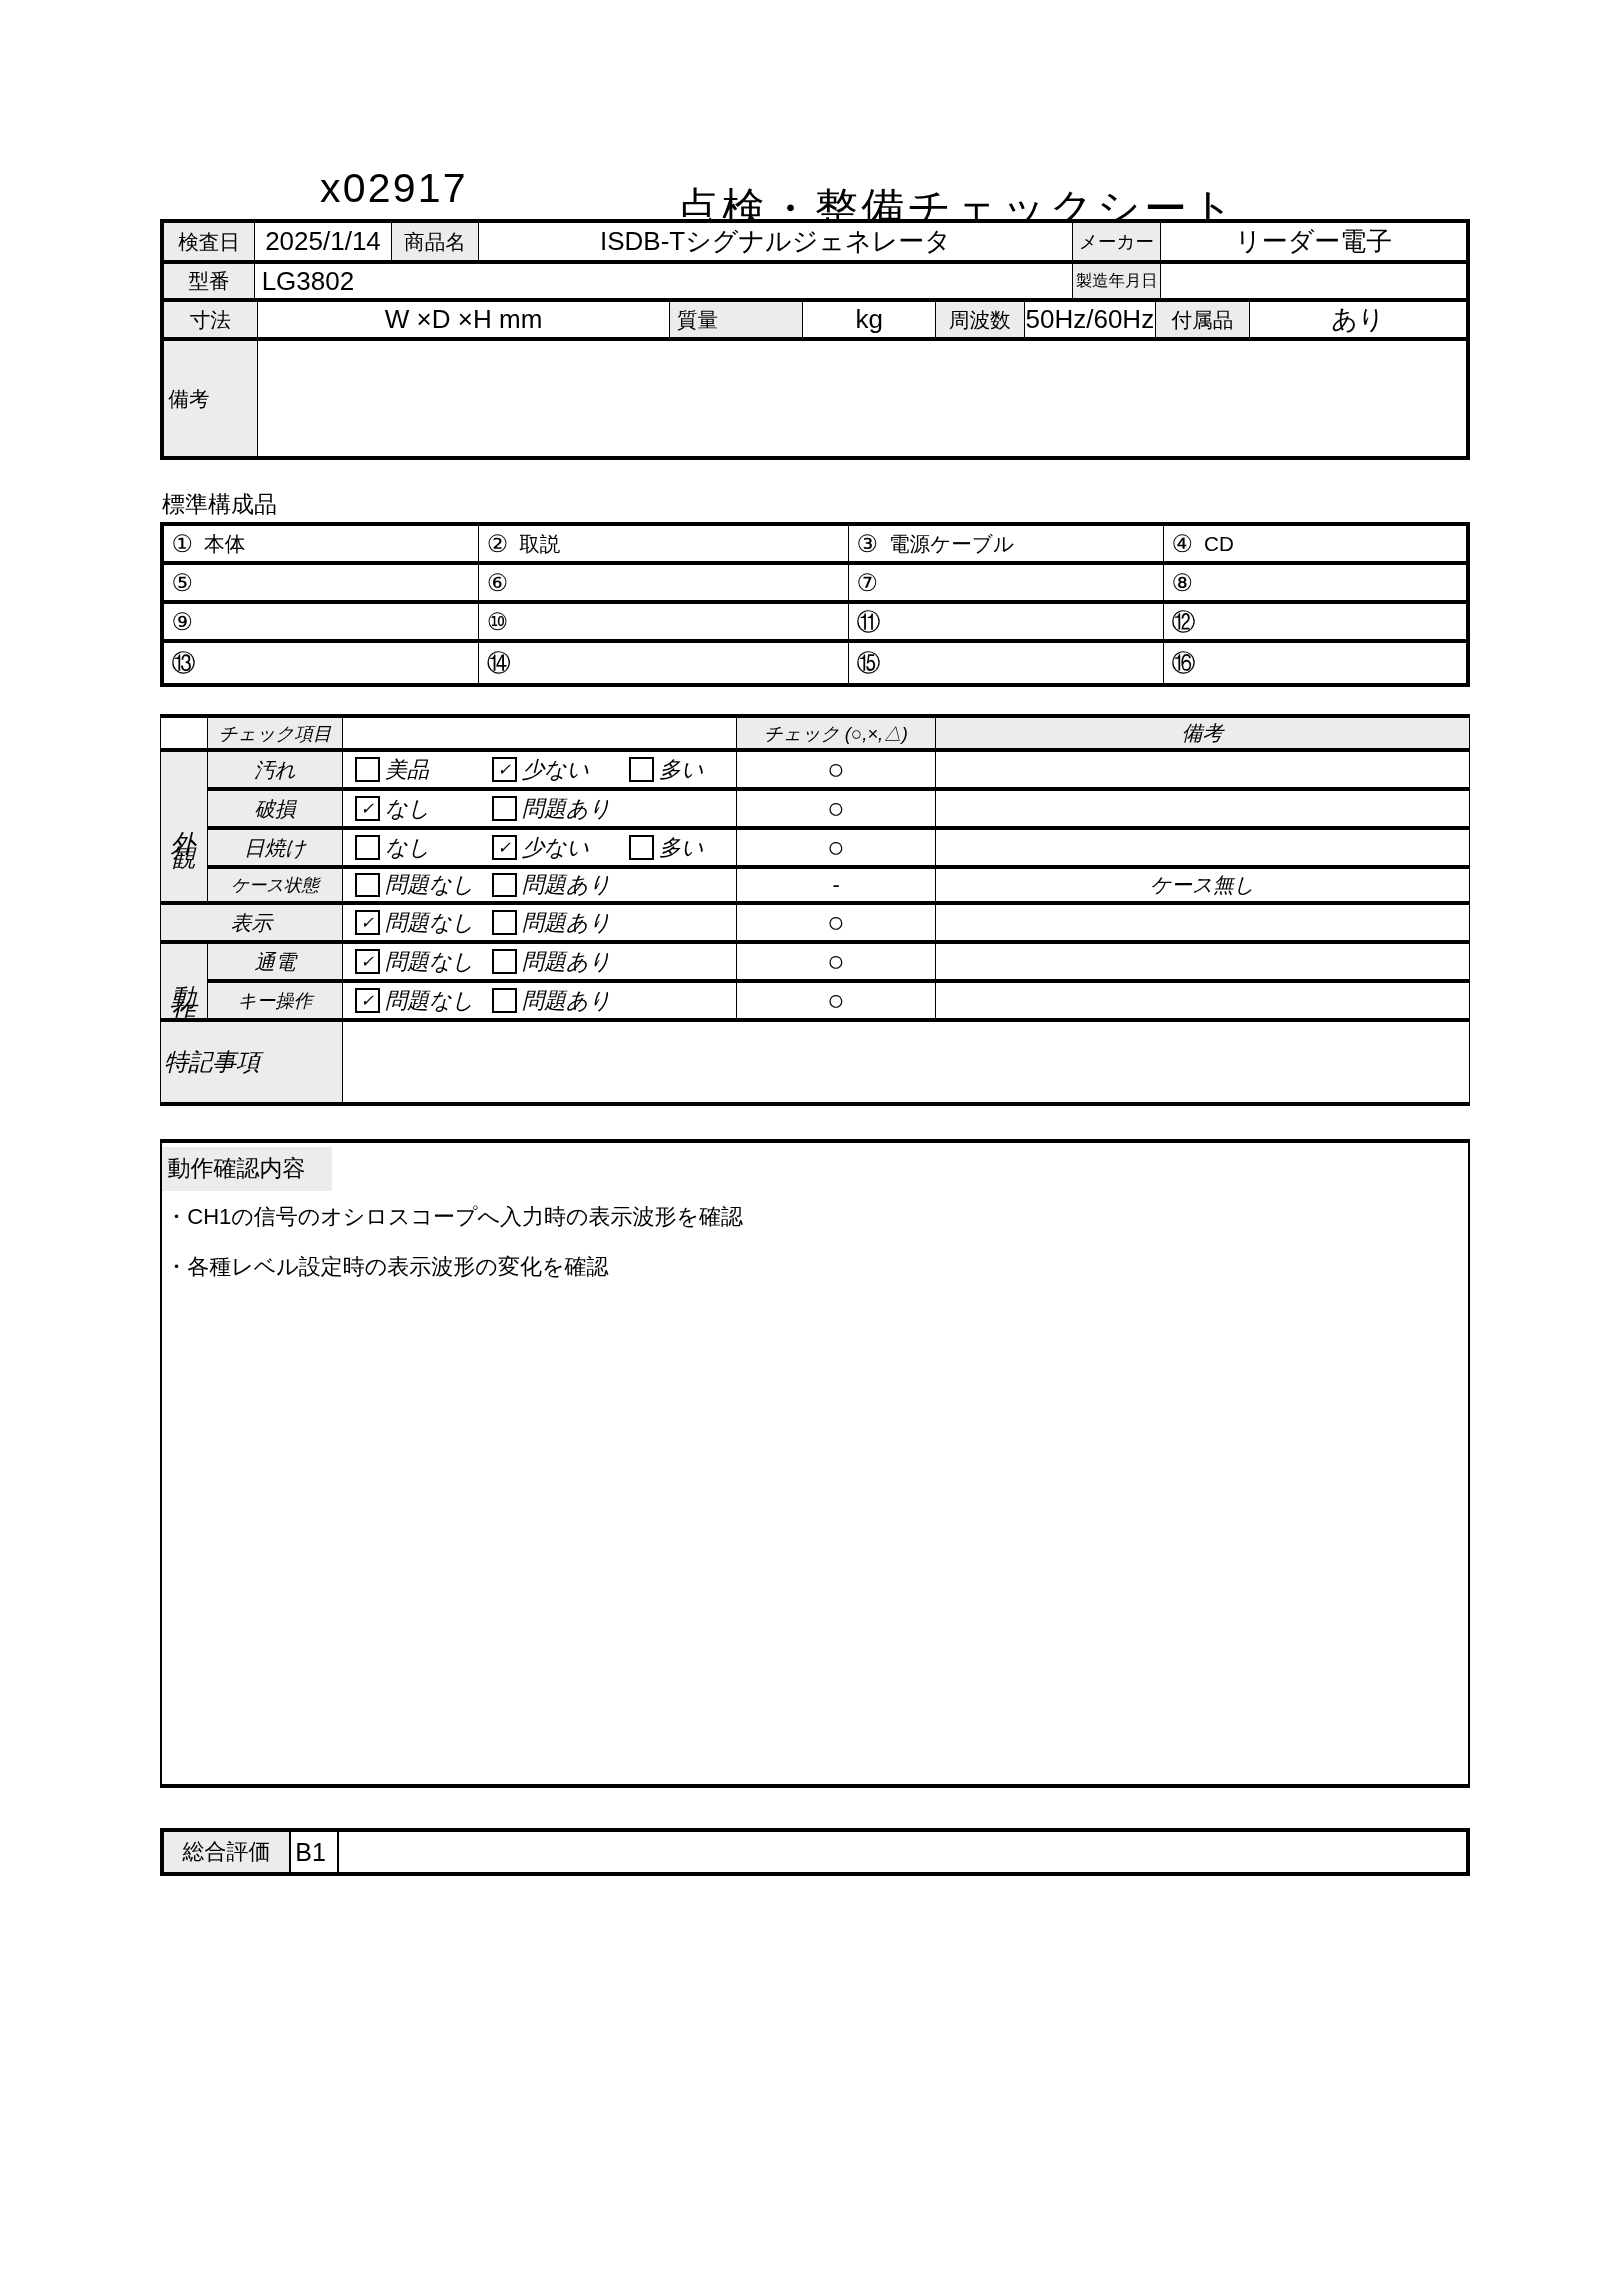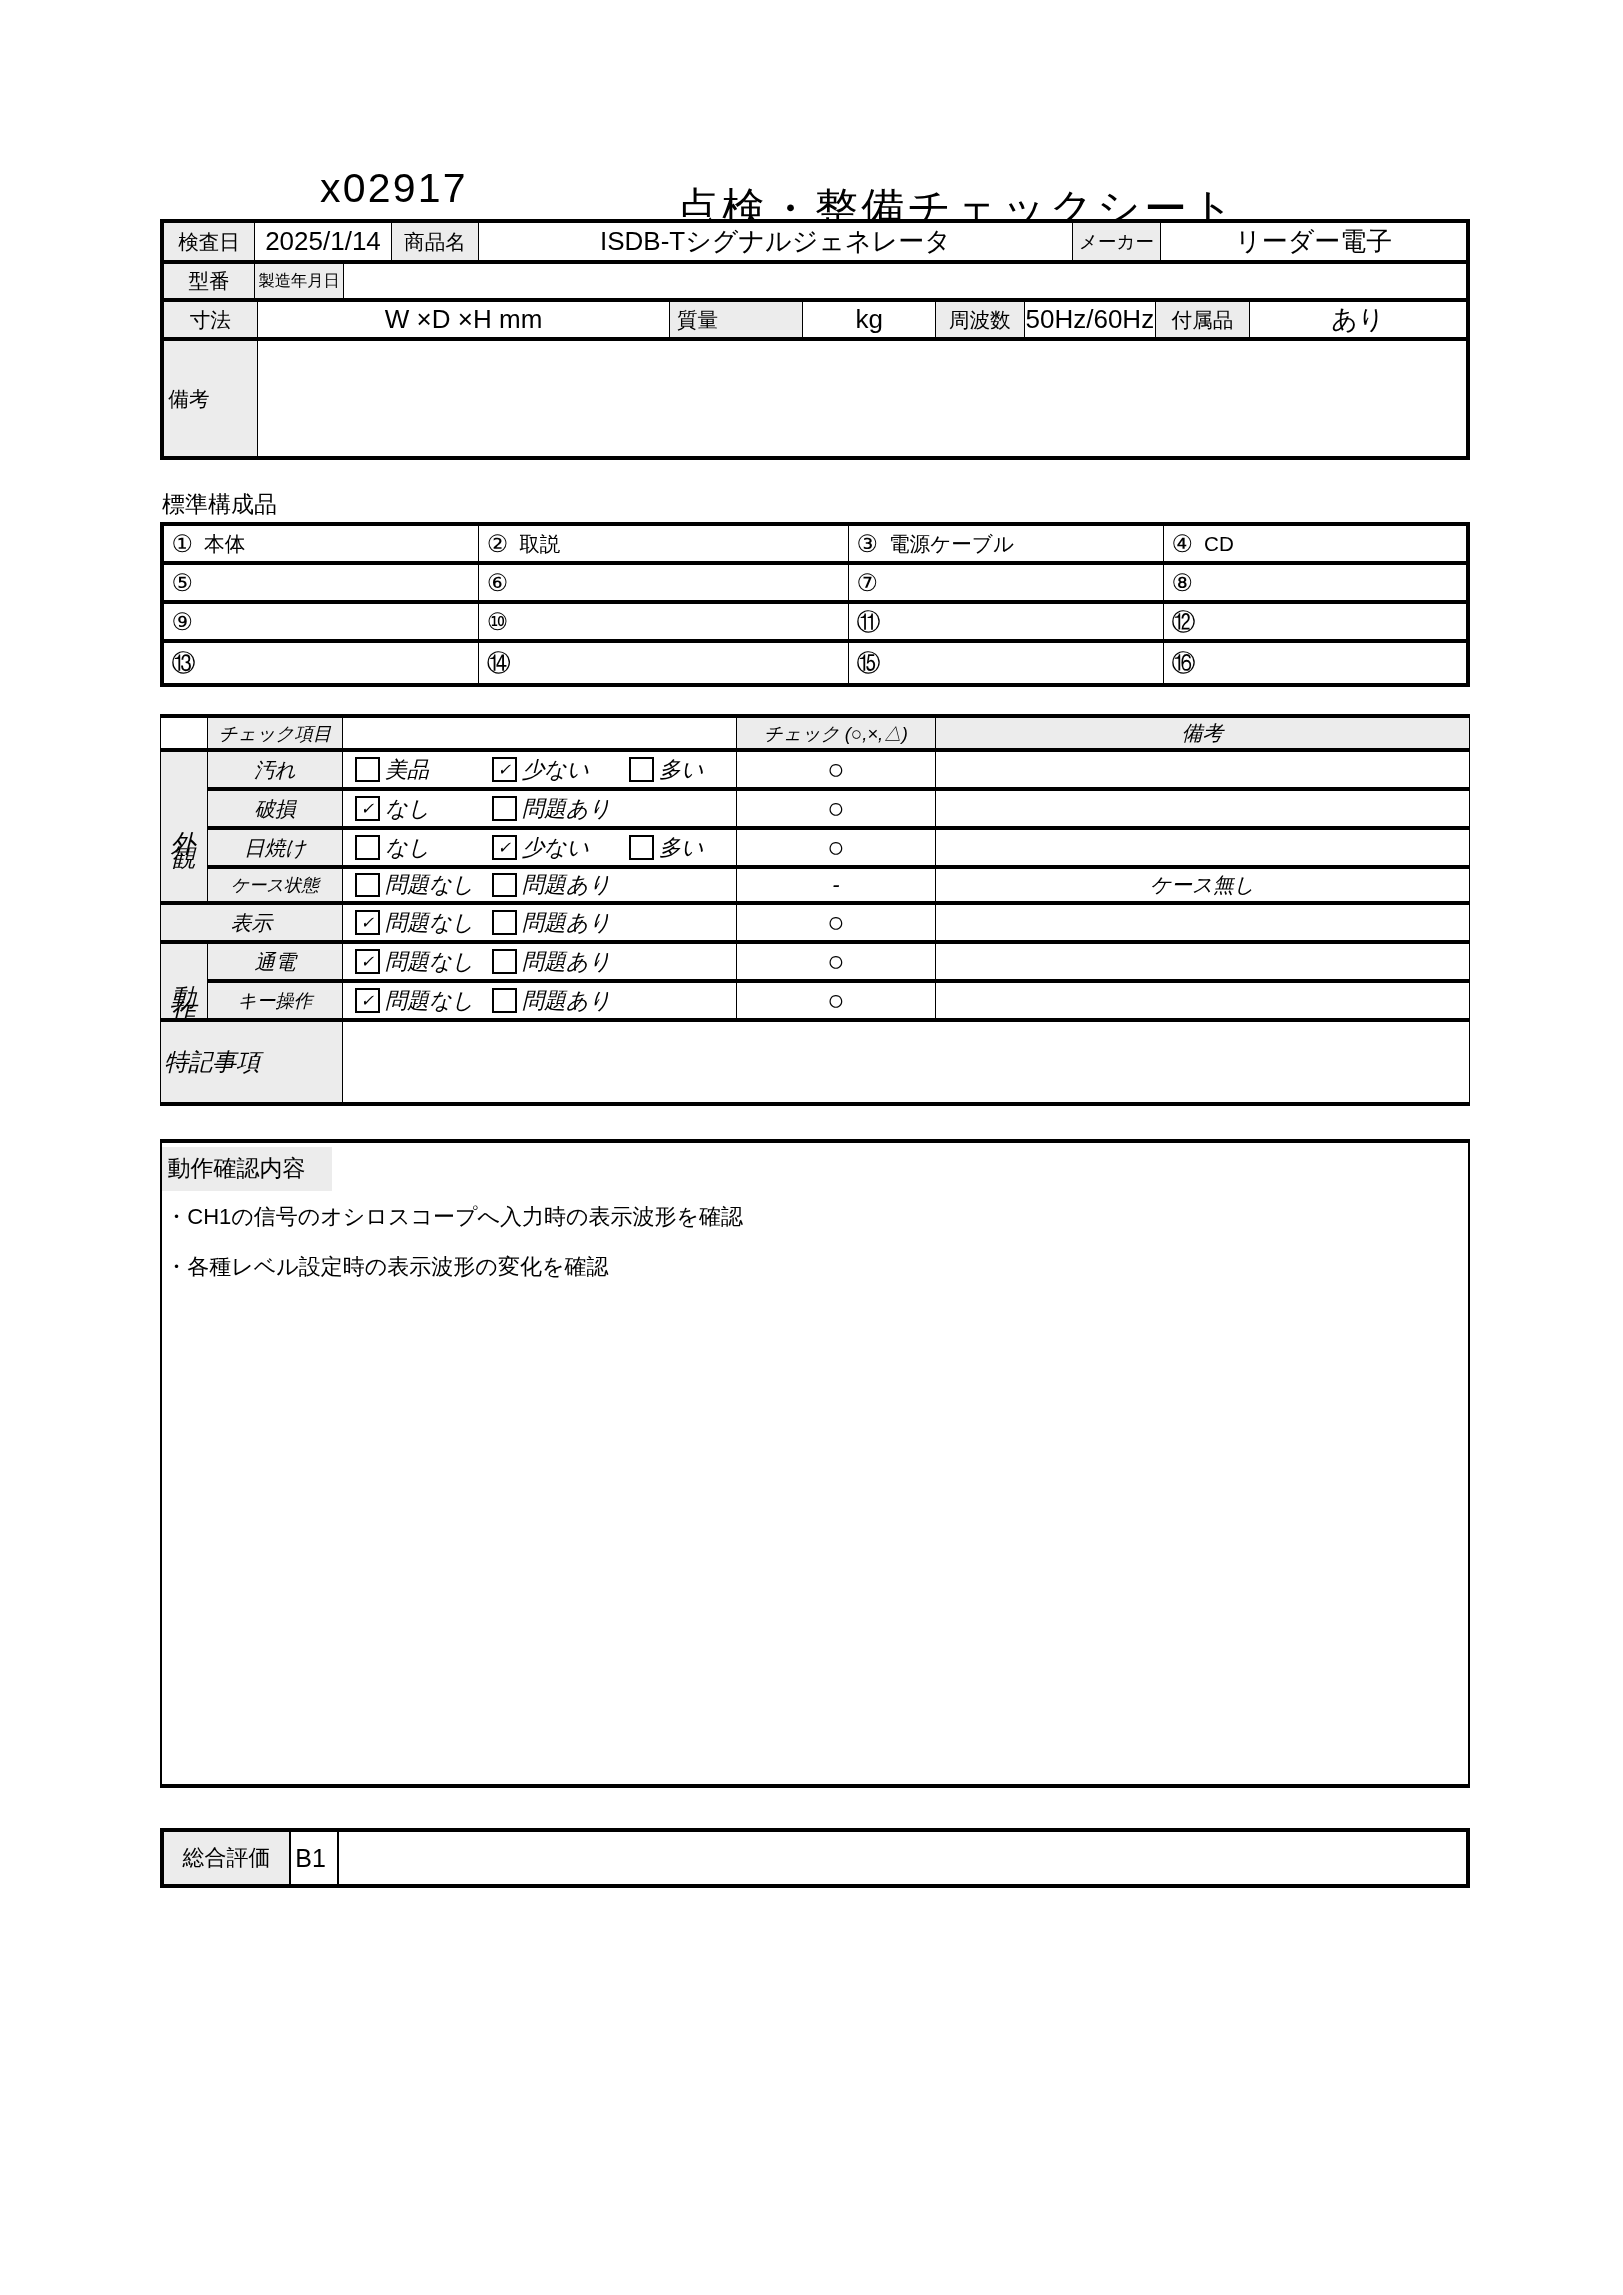--- a/index.html
+++ b/index.html
@@ -75,20 +75,21 @@
     <div class="frow" style="height:41px;flex:none;">
       <div class="cell gray center f38" style="width:7.0%;">検査日</div>
       <div class="cell center f40" style="width:10.5%;">2025/1/14</div>
       <div class="cell gray center f38" style="width:6.7%;">商品名</div>
       <div class="cell center f40" style="width:45.6%;">ISDB-Tシグナルジェネレータ</div>
       <div class="cell gray center f34" style="width:6.8%;">メーカー</div>
       <div class="cell center f40" style="flex:1;border-radius:6px;">リーダー電子</div>
     </div>
     <div class="frow" style="height:38px;flex:none;">
       <div class="cell gray center f38" style="width:7.0%;">型番</div>
+      <div class="cell left f40" style="width:62.8%;">LG3802</div>
       <div class="cell gray left f30 nowrapclip" style="width:6.8%;padding-left:3.3px;">製造年月日</div>
       <div class="cell left f40" style="flex:1;"></div>
     </div>
     <div class="frow" style="height:39px;flex:none;">
       <div class="cell gray center f38" style="width:7.2%;">寸法</div>
       <div class="cell center f40" style="width:31.7%;">W ×D ×H mm</div>
       <div class="cell gray left f38" style="width:10.2%;">質量</div>
       <div class="cell center f40" style="width:10.2%;">kg</div>
       <div class="cell gray center f38 nowrapclip" style="width:6.8%;">周波数</div>
       <div class="cell center f40 nowrapclip" style="width:10.1%;">50Hz/60Hz</div>
@@ -293,20 +294,20 @@
     </table>
 
   <div class="abs opbox" style="left:160px;top:1139px;width:1310px;height:649px;">
     <div class="oplabel">動作確認内容</div>
     <div style="margin-top:11px;">
       <div class="opline">・CH1の信号のオシロスコープへ入力時の表示波形を確認</div>
       <div class="opline">・各種レベル設定時の表示波形の変化を確認</div>
     </div>
   </div>
 
-  <div class="abs" style="left:160px;top:1828px;width:1310px;height:60px;box-sizing:border-box;border:4.3px solid #000;display:flex;background:#fff;">
+  <div class="abs" style="left:160px;top:1828px;width:1310px;height:48px;box-sizing:border-box;border:4.3px solid #000;display:flex;background:#fff;">
     <div class="cell gray center ov-label" style="width:127px;border-right-width:2.7px;">総合評価</div>
     <div class="cell left ov-grade" style="width:48px;padding-left:4.3px;border-right-width:2.7px;">B1</div>
     <div class="cell left f40" style="flex:1;"></div>
   </div>
 
 </div>
 
 
 </body></html>

